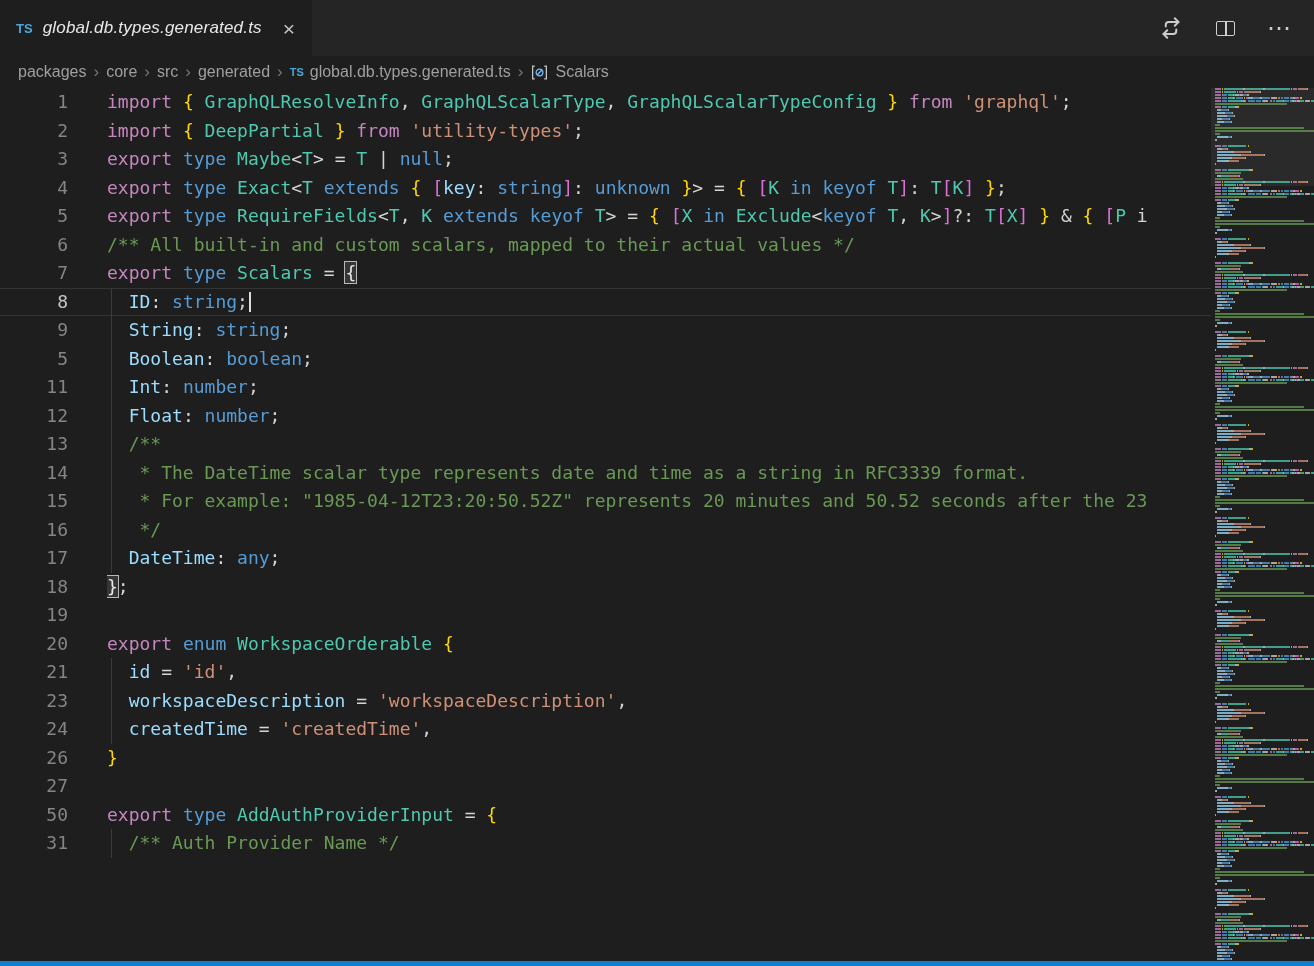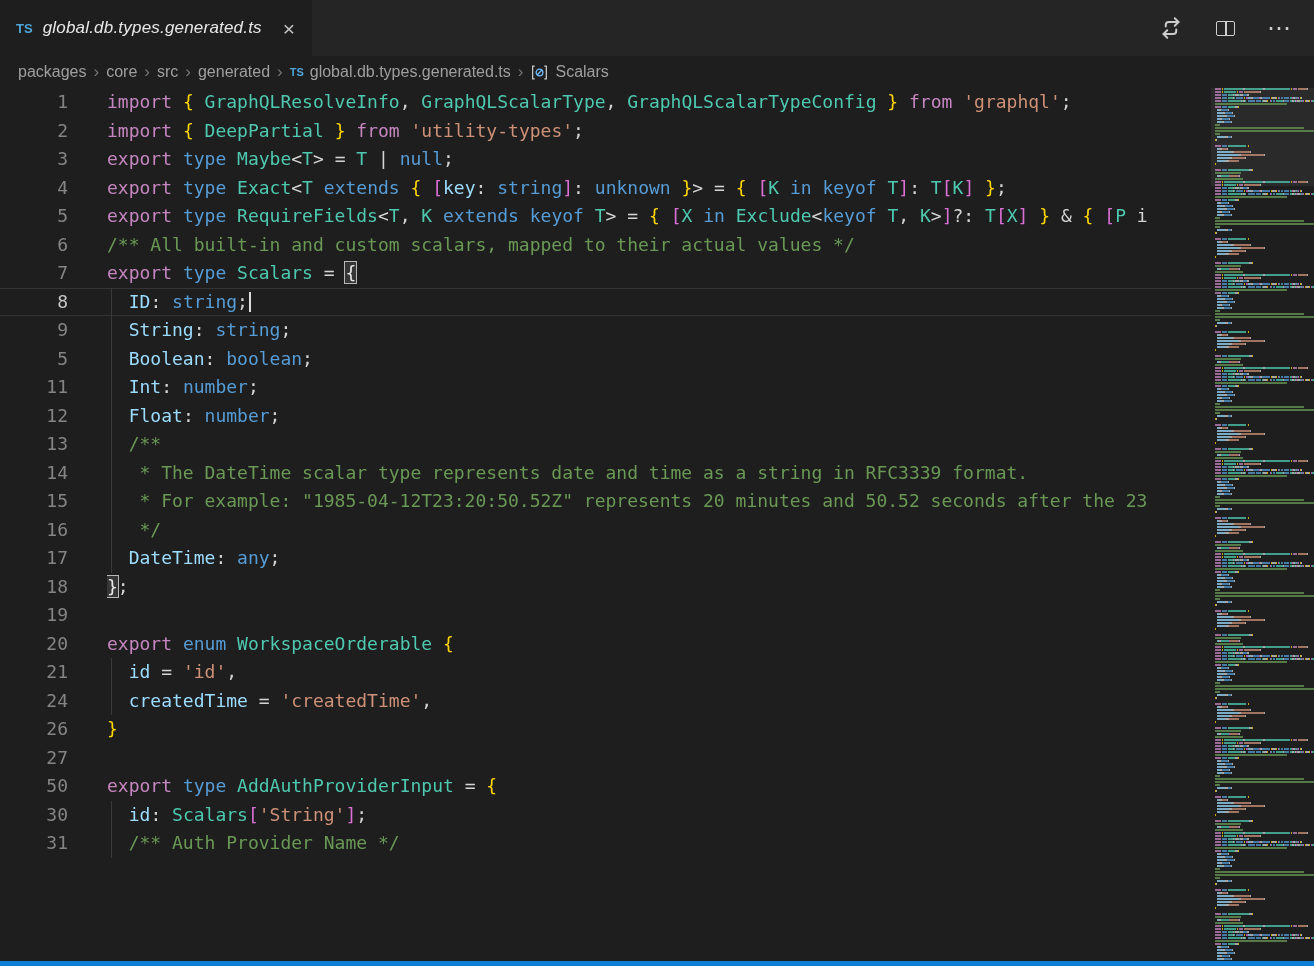--- a/index.html
+++ b/index.html
@@ -143,25 +143,25 @@
         <div class="line"><span class="gutter">12</span><span class="content guided"><span class="tp">  </span><span class="tv">Float</span><span class="tp">: </span><span class="tt">number</span><span class="tp">;</span></span></div>
         <div class="line"><span class="gutter">13</span><span class="content guided"><span class="tc">  /**</span></span></div>
         <div class="line"><span class="gutter">14</span><span class="content guided"><span class="tc">   * The DateTime scalar type represents date and time as a string in RFC3339 format.</span></span></div>
         <div class="line"><span class="gutter">15</span><span class="content guided"><span class="tc">   * For example: "1985-04-12T23:20:50.52Z" represents 20 minutes and 50.52 seconds after the 23</span></span></div>
         <div class="line"><span class="gutter">16</span><span class="content guided"><span class="tc">   */</span></span></div>
         <div class="line"><span class="gutter">17</span><span class="content guided"><span class="tp">  </span><span class="tv">DateTime</span><span class="tp">: </span><span class="tt">any</span><span class="tp">;</span></span></div>
         <div class="line"><span class="gutter">18</span><span class="content"><span class="tb1 bm">}</span><span class="tp">;</span></span></div>
         <div class="line"><span class="gutter">19</span><span class="content"></span></div>
         <div class="line"><span class="gutter">20</span><span class="content"><span class="tk">export</span><span class="tp"> </span><span class="tt">enum</span><span class="tp"> </span><span class="ty">WorkspaceOrderable</span><span class="tp"> </span><span class="tb1">{</span></span></div>
         <div class="line"><span class="gutter">21</span><span class="content guided"><span class="tp">  </span><span class="tv">id</span><span class="tp"> = </span><span class="ts2">'id'</span><span class="tp">,</span></span></div>
+        <div class="line"><span class="gutter">23</span><span class="content guided"><span class="tp">  </span><span class="tv">workspaceDescription</span><span class="tp"> = </span><span class="ts2">'workspaceDescription'</span><span class="tp">,</span></span></div>
         <div class="line"><span class="gutter">24</span><span class="content guided"><span class="tp">  </span><span class="tv">createdTime</span><span class="tp"> = </span><span class="ts2">'createdTime'</span><span class="tp">,</span></span></div>
         <div class="line"><span class="gutter">26</span><span class="content"><span class="tb1">}</span></span></div>
         <div class="line"><span class="gutter">27</span><span class="content"></span></div>
         <div class="line"><span class="gutter">50</span><span class="content"><span class="tk">export</span><span class="tp"> </span><span class="tt">type</span><span class="tp"> </span><span class="ty">AddAuthProviderInput</span><span class="tp"> = </span><span class="tb1">{</span></span></div>
-        <div class="line"><span class="gutter">30</span><span class="content guided"><span class="tp">  </span><span class="tv">id</span><span class="tp">: </span><span class="ty">Scalars</span><span class="tb2">[</span><span class="ts2">'String'</span><span class="tb2">]</span><span class="tp">;</span></span></div>
         <div class="line"><span class="gutter">31</span><span class="content guided"><span class="tc">  /** Auth Provider Name */</span></span></div>
       </div>
   </div>
 
   <div class="minimap">
     <div class="mm-slider"></div>
     <div>
         <div class="mm-row"><span class="mm-seg" style="width: 6.3px; background: rgb(197, 134, 192);"></span><span class="mm-seg" style="width: 1.05px; background: transparent;"></span><span class="mm-seg" style="width: 1.05px; background: rgb(255, 215, 0);"></span><span class="mm-seg" style="width: 1.05px; background: transparent;"></span><span class="mm-seg" style="width: 18.9px; background: rgb(78, 201, 176);"></span><span class="mm-seg" style="width: 2.1px; background: rgb(212, 212, 212);"></span><span class="mm-seg" style="width: 17.85px; background: rgb(78, 201, 176);"></span><span class="mm-seg" style="width: 2.1px; background: rgb(212, 212, 212);"></span><span class="mm-seg" style="width: 24.15px; background: rgb(78, 201, 176);"></span><span class="mm-seg" style="width: 1.05px; background: transparent;"></span><span class="mm-seg" style="width: 1.05px; background: rgb(255, 215, 0);"></span><span class="mm-seg" style="width: 1.05px; background: transparent;"></span><span class="mm-seg" style="width: 4.2px; background: rgb(197, 134, 192);"></span><span class="mm-seg" style="width: 1.05px; background: transparent;"></span><span class="mm-seg" style="width: 9.45px; background: rgb(206, 145, 120);"></span><span class="mm-seg" style="width: 1.05px; background: rgb(212, 212, 212);"></span></div>
         <div class="mm-row"><span class="mm-seg" style="width: 6.3px; background: rgb(197, 134, 192);"></span><span class="mm-seg" style="width: 1.05px; background: transparent;"></span><span class="mm-seg" style="width: 1.05px; background: rgb(255, 215, 0);"></span><span class="mm-seg" style="width: 1.05px; background: transparent;"></span><span class="mm-seg" style="width: 11.55px; background: rgb(78, 201, 176);"></span><span class="mm-seg" style="width: 1.05px; background: transparent;"></span><span class="mm-seg" style="width: 1.05px; background: rgb(255, 215, 0);"></span><span class="mm-seg" style="width: 1.05px; background: transparent;"></span><span class="mm-seg" style="width: 4.2px; background: rgb(197, 134, 192);"></span><span class="mm-seg" style="width: 1.05px; background: transparent;"></span><span class="mm-seg" style="width: 15.75px; background: rgb(206, 145, 120);"></span><span class="mm-seg" style="width: 1.05px; background: rgb(212, 212, 212);"></span></div>
         <div class="mm-row"><span class="mm-seg" style="width: 6.3px; background: rgb(197, 134, 192);"></span><span class="mm-seg" style="width: 1.05px; background: transparent;"></span><span class="mm-seg" style="width: 4.2px; background: rgb(86, 156, 214);"></span><span class="mm-seg" style="width: 1.05px; background: transparent;"></span><span class="mm-seg" style="width: 5.25px; background: rgb(78, 201, 176);"></span><span class="mm-seg" style="width: 1.05px; background: rgb(212, 212, 212);"></span><span class="mm-seg" style="width: 1.05px; background: rgb(78, 201, 176);"></span><span class="mm-seg" style="width: 4.2px; background: rgb(212, 212, 212);"></span><span class="mm-seg" style="width: 1.05px; background: rgb(78, 201, 176);"></span><span class="mm-seg" style="width: 3.15px; background: rgb(212, 212, 212);"></span><span class="mm-seg" style="width: 4.2px; background: rgb(86, 156, 214);"></span><span class="mm-seg" style="width: 1.05px; background: rgb(212, 212, 212);"></span></div>

